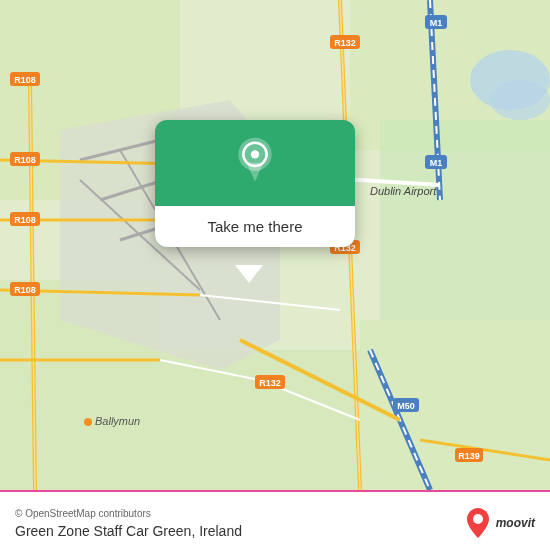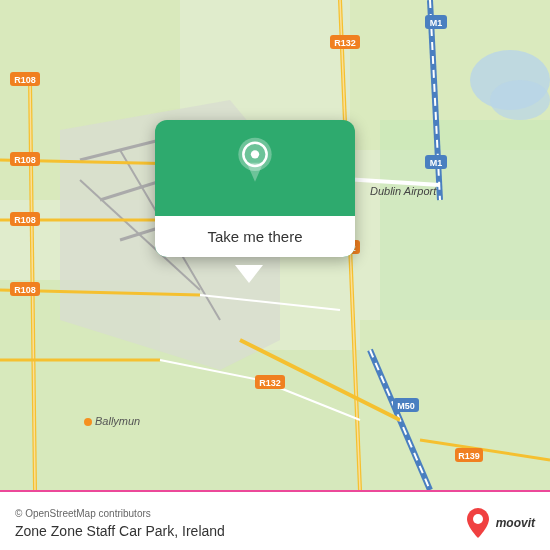--- a/index.html
+++ b/index.html
@@ -44,21 +44,21 @@
     .popup-button {
       background: white;
       color: #333;
       border: none;
       border-radius: 0 0 12px 12px;
       padding: 12px 6px;
       font-size: 15px;
       font-weight: 500;
       cursor: pointer;
       width: calc(100% + 32px);
-      margin: 20px -16px 0 -16px;
+      margin: 10px -16px 0 -16px;
       text-align: center;
     }
 
     
     .popup-triangle {
       position: absolute;
       left: 235px;
       top: 265px;
       width: 0;
       height: 0;
@@ -231,21 +231,21 @@
     <button class="popup-button">Take me there</button>
   </div>
 
   <div class="popup-triangle"></div>
 
 </div>
 
 <div id="footer">
   <div class="footer-left">
     <span class="footer-attribution">© OpenStreetMap contributors</span>
-    <span class="footer-title">Zone Zone Staff Car Park, Ireland</span>
+    <span class="footer-title">Green Zone Staff Car Green, Ireland</span>
   </div>
 
   <div class="moovit-logo">
     <svg class="moovit-pin" viewBox="0 0 24 30" xmlns="http://www.w3.org/2000/svg">
       <path d="M12 0C6 0 1 5 1 11c0 8 11 19 11 19S23 19 23 11C23 5 18 0 12 0z" fill="#f04040"></path>
       <circle cx="12" cy="11" r="5" fill="white"></circle>
     </svg>
     <span class="moovit-text">moovit</span>
   </div>
 </div>

